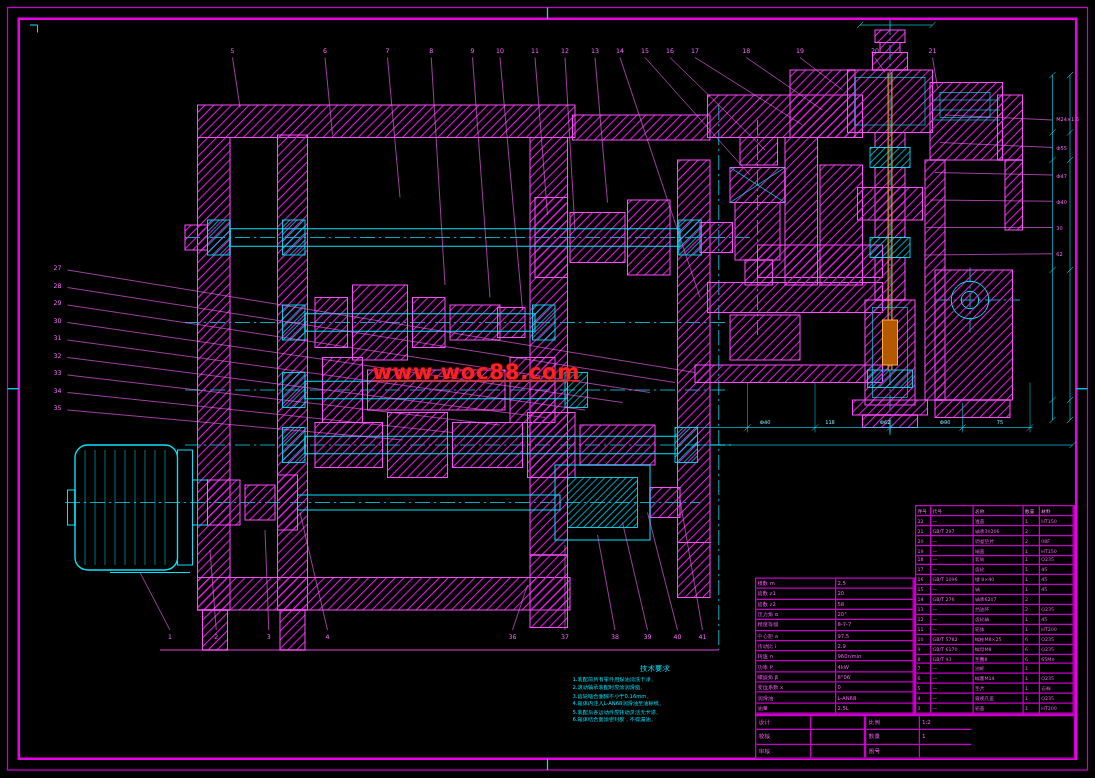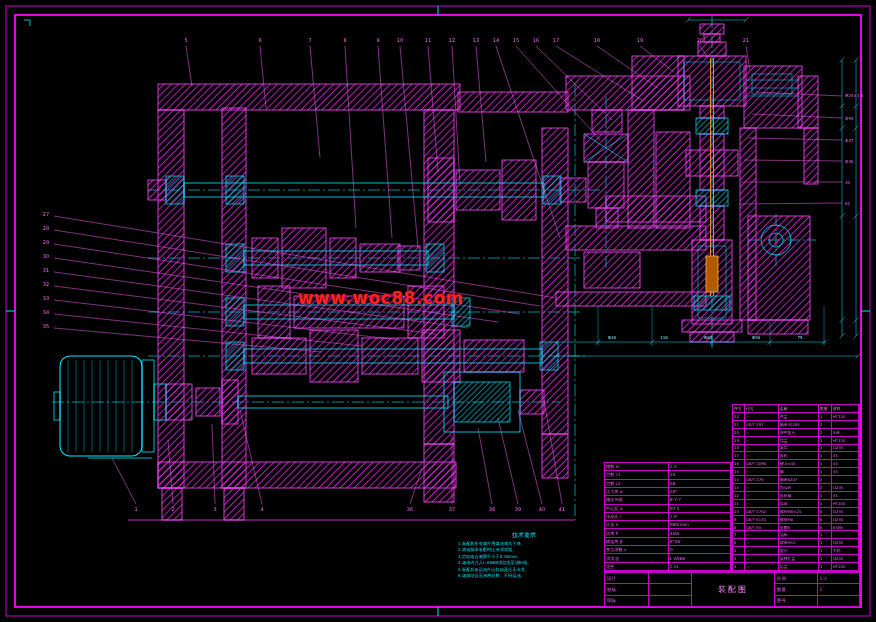--- a/index.html
+++ b/index.html
@@ -1,21 +1,21 @@
 <!DOCTYPE html>
 <html><head>
 <meta charset="utf-8">
 <style>
   html,body{margin:0;padding:0;background:#000;}
   #stage{position:relative;width:876px;height:622px;background:#000;overflow:hidden;
          font-family:"DejaVu Sans",sans-serif;}
   #stage svg{position:absolute;left:0;top:0;}
 
   .watermark{position:absolute;left:298px;top:288px;color:#ff2222;font-weight:bold;
-             font-size:17px;letter-spacing:.5px;text-shadow:0 0 2px #7a0000;z-index:5;}
+             font-size:17px;letter-spacing:.5px;text-shadow:0 0 2px #7a0000;z-index:5;text-decoration:underline;}
 
   .notes{position:absolute;left:458px;top:531px;width:132px;color:#00e5ff;z-index:4;}
   .notes .title{font-size:6px;text-align:center;margin-bottom:1px;color:#00e5ff;}
   .notes .line{font-size:4.2px;line-height:6.4px;white-space:nowrap;overflow:hidden;}
 
   .spec{position:absolute;left:604px;top:462px;width:128px;height:110px;
         border:1px solid #c800c8;display:grid;grid-template-columns:64px 1fr;
         grid-template-rows:repeat(13,1fr);box-sizing:border-box;z-index:4;
         color:#ff5cff;font-size:4.2px;background:#000;}
   .spec>div{border-right:1px solid #c800c8;border-bottom:1px solid #c800c8;
@@ -546,21 +546,20 @@
       </div>
       <div class="tb-row">
         <div class="tb-cell">校核</div>
         <div class="tb-cell"></div>
       </div>
       <div class="tb-row">
         <div class="tb-cell">审核</div>
         <div class="tb-cell"></div>
       </div>
     </div>
-    <div class="tb-title">装配图</div>
     <div class="tb-right">
       <div class="tb-row">
         <div class="tb-cell">比例</div>
         <div class="tb-cell">1:2</div>
       </div>
       <div class="tb-row">
         <div class="tb-cell">数量</div>
         <div class="tb-cell">1</div>
       </div>
       <div class="tb-row">

